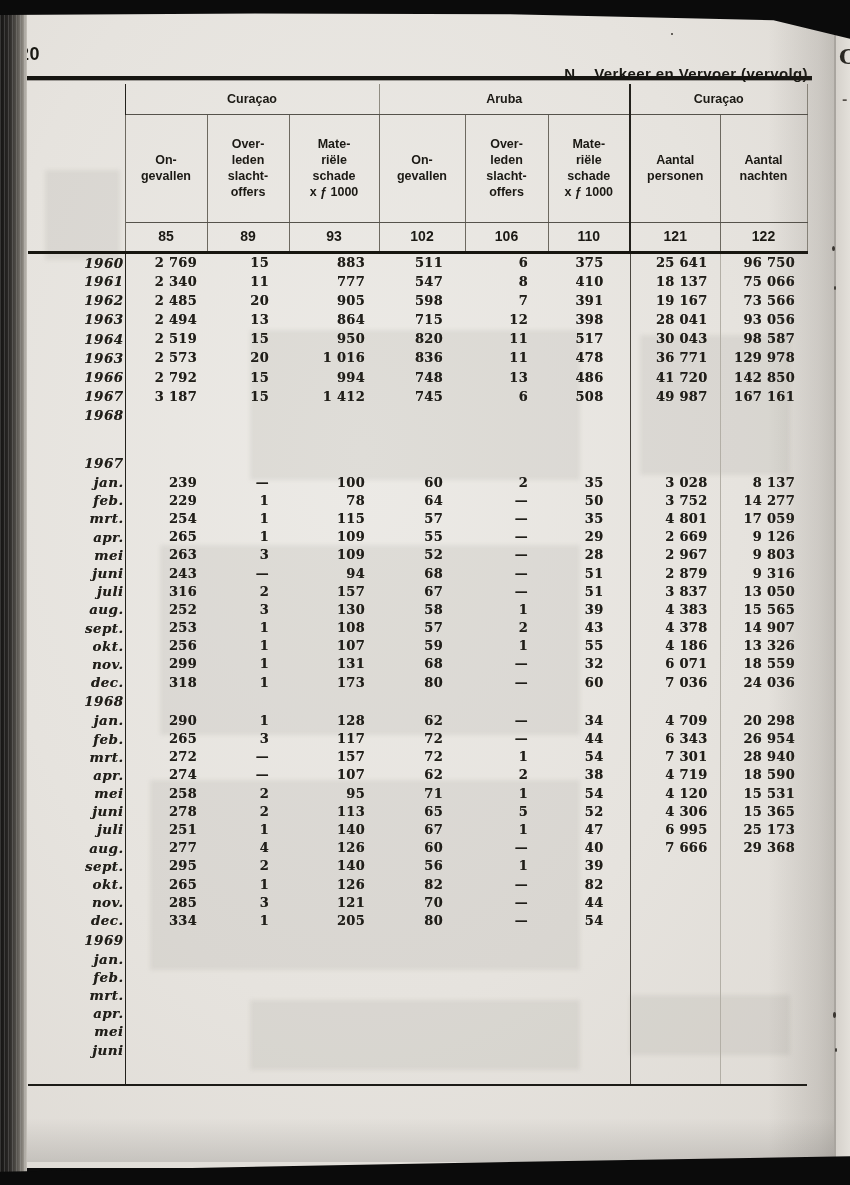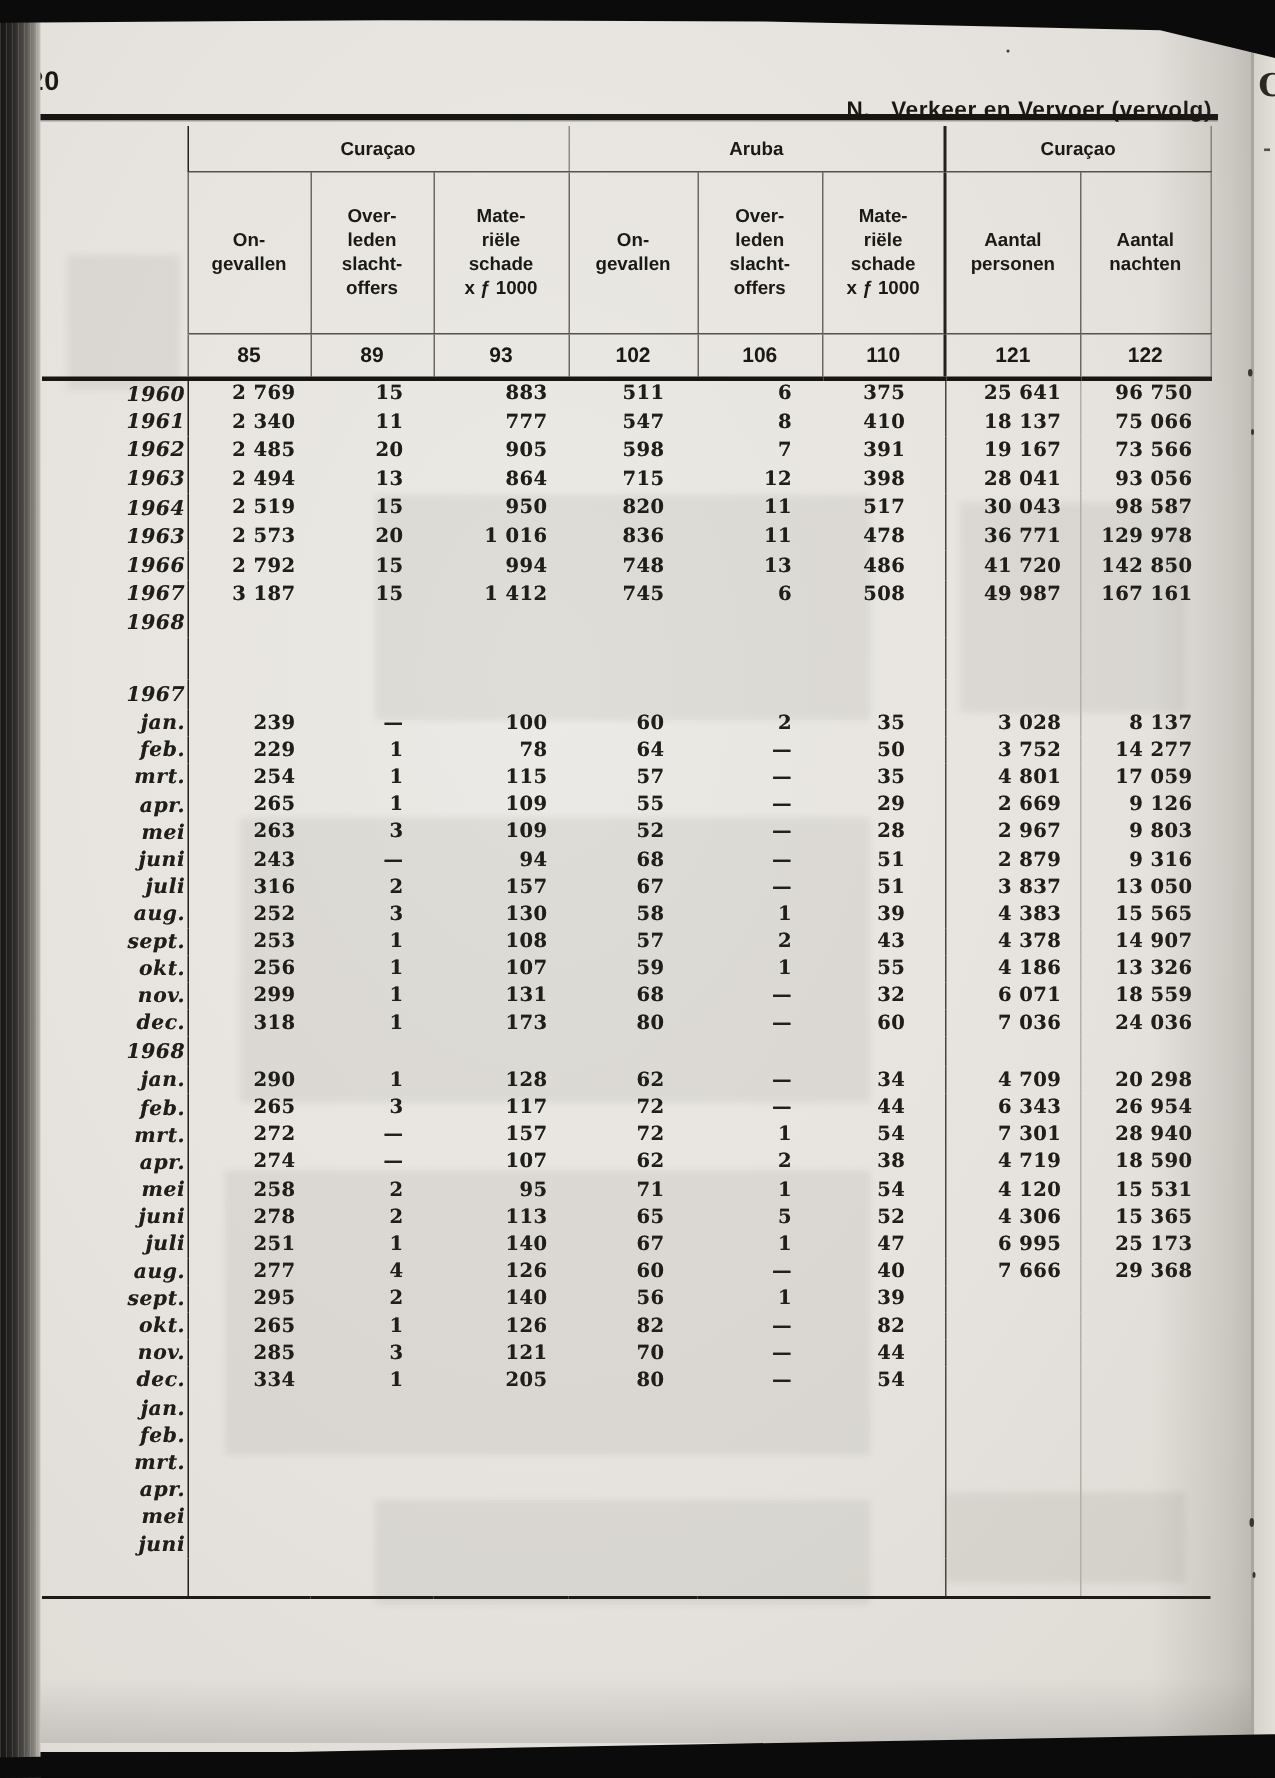--- a/index.html
+++ b/index.html
@@ -549,20 +549,31 @@
           <td>dec.</td>
           <td>334</td>
           <td>1</td>
           <td>205</td>
           <td>80</td>
           <td>—</td>
           <td>54</td>
           <td></td>
           <td></td>
         </tr>
+        <tr class="label-row">
+          <td>1969</td>
+          <td></td>
+          <td></td>
+          <td></td>
+          <td></td>
+          <td></td>
+          <td></td>
+          <td></td>
+          <td></td>
+        </tr>
         <tr class="month-row">
           <td>jan.</td>
           <td></td>
           <td></td>
           <td></td>
           <td></td>
           <td></td>
           <td></td>
           <td></td>
           <td></td>

